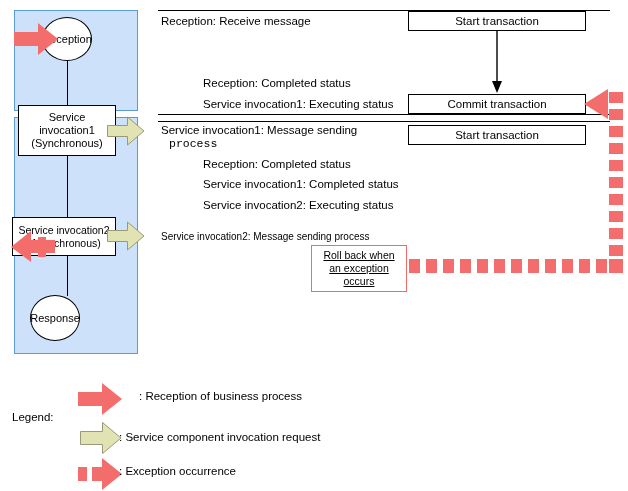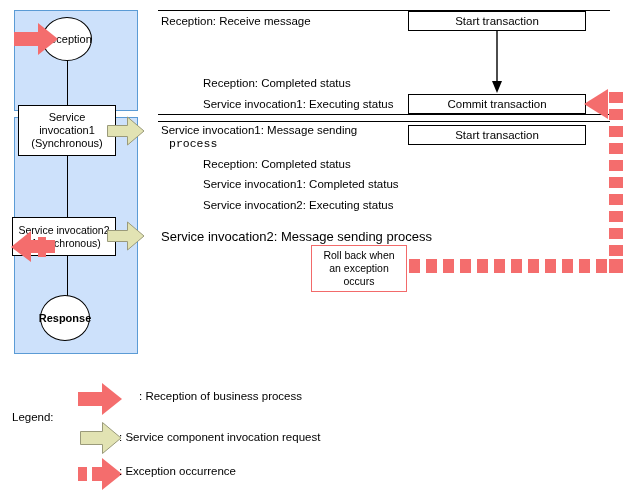--- a/index.html
+++ b/index.html
@@ -45,20 +45,21 @@
   .tbox{
     background:#ffffff;border:1px solid #000;box-sizing:border-box;
     display:flex;align-items:center;justify-content:center;
     font-size:11.5px;
   }
   .rollback{
     background:#ffffff;border:1px solid #f26a6a;box-sizing:border-box;
     display:flex;align-items:center;justify-content:center;
     text-align:center;font-size:10.5px;line-height:13px;
     padding:2px 0;
+    text-decoration:underline;
   }
 
   
   .txt{font-size:11.5px;white-space:pre;line-height:14px;}
 
   
   .legend-label{font-size:11.5px;}
   .legend-text{font-size:11.5px;}
 
   svg{display:block;}
@@ -85,21 +86,21 @@
   </div>
 </div>
 
 <div class="abs node" style="left:12px;top:217px;width:104px;height:39px;font-size:10.5px;">
   <div>
     <span class="lbl">Service invocation2</span>
     <span class="lbl">(Asynchronous)</span>
   </div>
 </div>
 
-<div class="abs circle" style="left:40px;top:295px;width:50px;height:46px;font-weight:bold;">
+<div class="abs circle" style="left:30px;top:295px;width:50px;height:46px;">
   <span>Response</span>
 </div>
 
 <div class="abs" style="left:14px;top:22px;width:45px;height:34px;">
   <svg width="45" height="34" viewBox="0 0 45 34">
     <path d="M0,10 L24,10 L24,1 L44,17 L24,33 L24,24 L0,24 Z" fill="#f46d6d"></path>
   </svg>
 </div>
 
 <div class="abs" style="left:8px;top:231px;width:48px;height:32px;">
@@ -130,21 +131,21 @@
 <div class="abs txt" style="left:203px;top:76px;">Reception: Completed status</div>
 <div class="abs txt" style="left:203px;top:97px;">Service invocation1: Executing status</div>
 
 <div class="abs txt" style="left:161px;top:123px;">Service invocation1: Message sending</div>
 <div class="abs txt" style="left:169px;top:137px;font-family:Liberation Mono, monospace;">process</div>
 
 <div class="abs txt" style="left:203px;top:157px;">Reception: Completed status</div>
 <div class="abs txt" style="left:203px;top:177px;">Service invocation1: Completed status</div>
 <div class="abs txt" style="left:203px;top:198px;">Service invocation2: Executing status</div>
 
-<div class="abs txt" style="left:161px;top:230px;font-size:13px;">Service invocation2: Message sending process</div>
+<div class="abs txt" style="left:161px;top:230px;font-size:10px;">Service invocation2: Message sending process</div>
 
 <div class="abs tbox" style="left:408px;top:11px;width:178px;height:20px;">
   <span>Start transaction</span>
 </div>
 
 <div class="abs" style="left:491px;top:31px;width:12px;height:63px;">
   <svg width="12" height="63" viewBox="0 0 12 63">
     <line x1="6" y1="0" x2="6" y2="52" stroke="#000" stroke-width="1.4"></line>
     <path d="M6,62 L1,50 L11,50 Z" fill="#000"></path>
   </svg>

